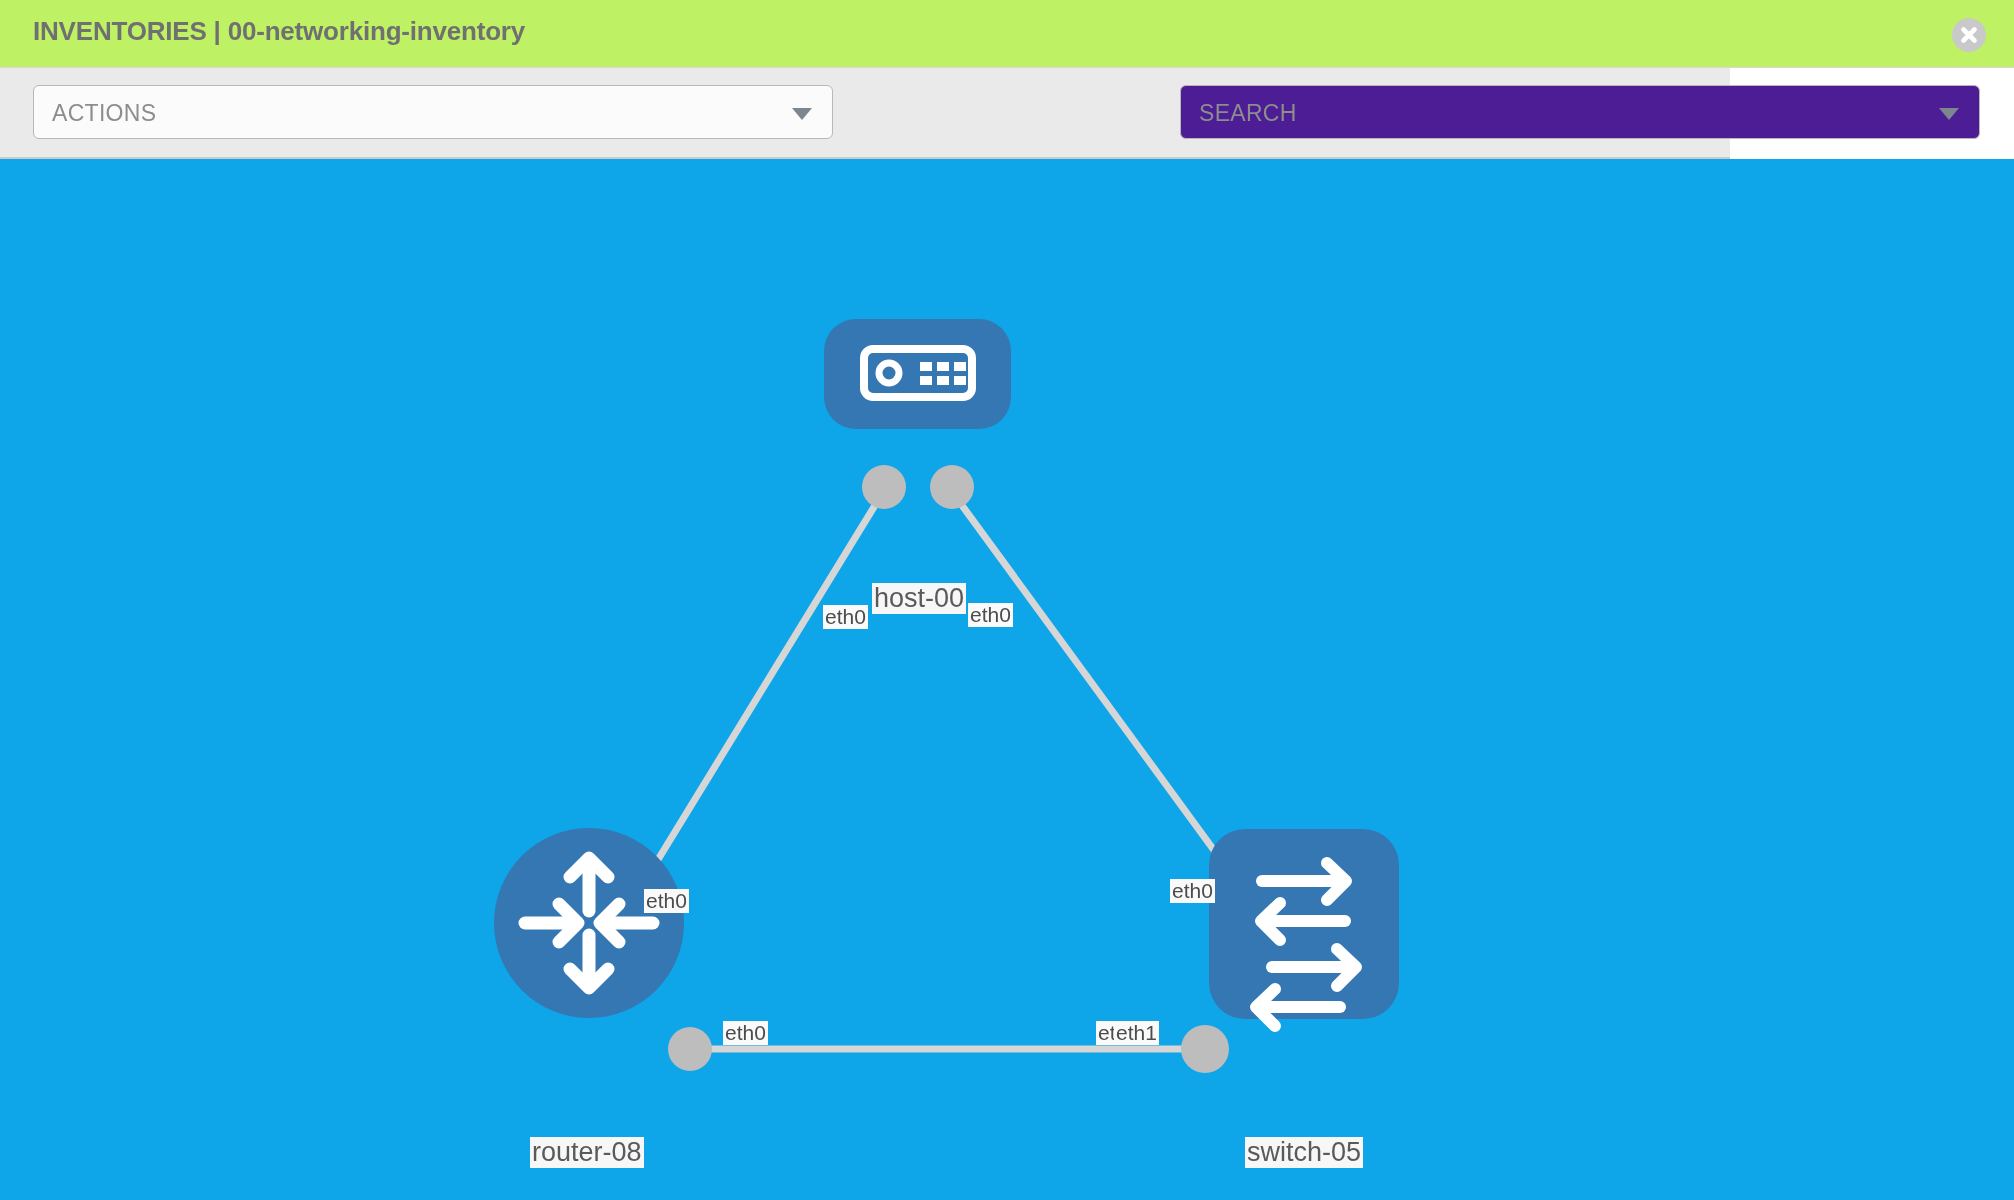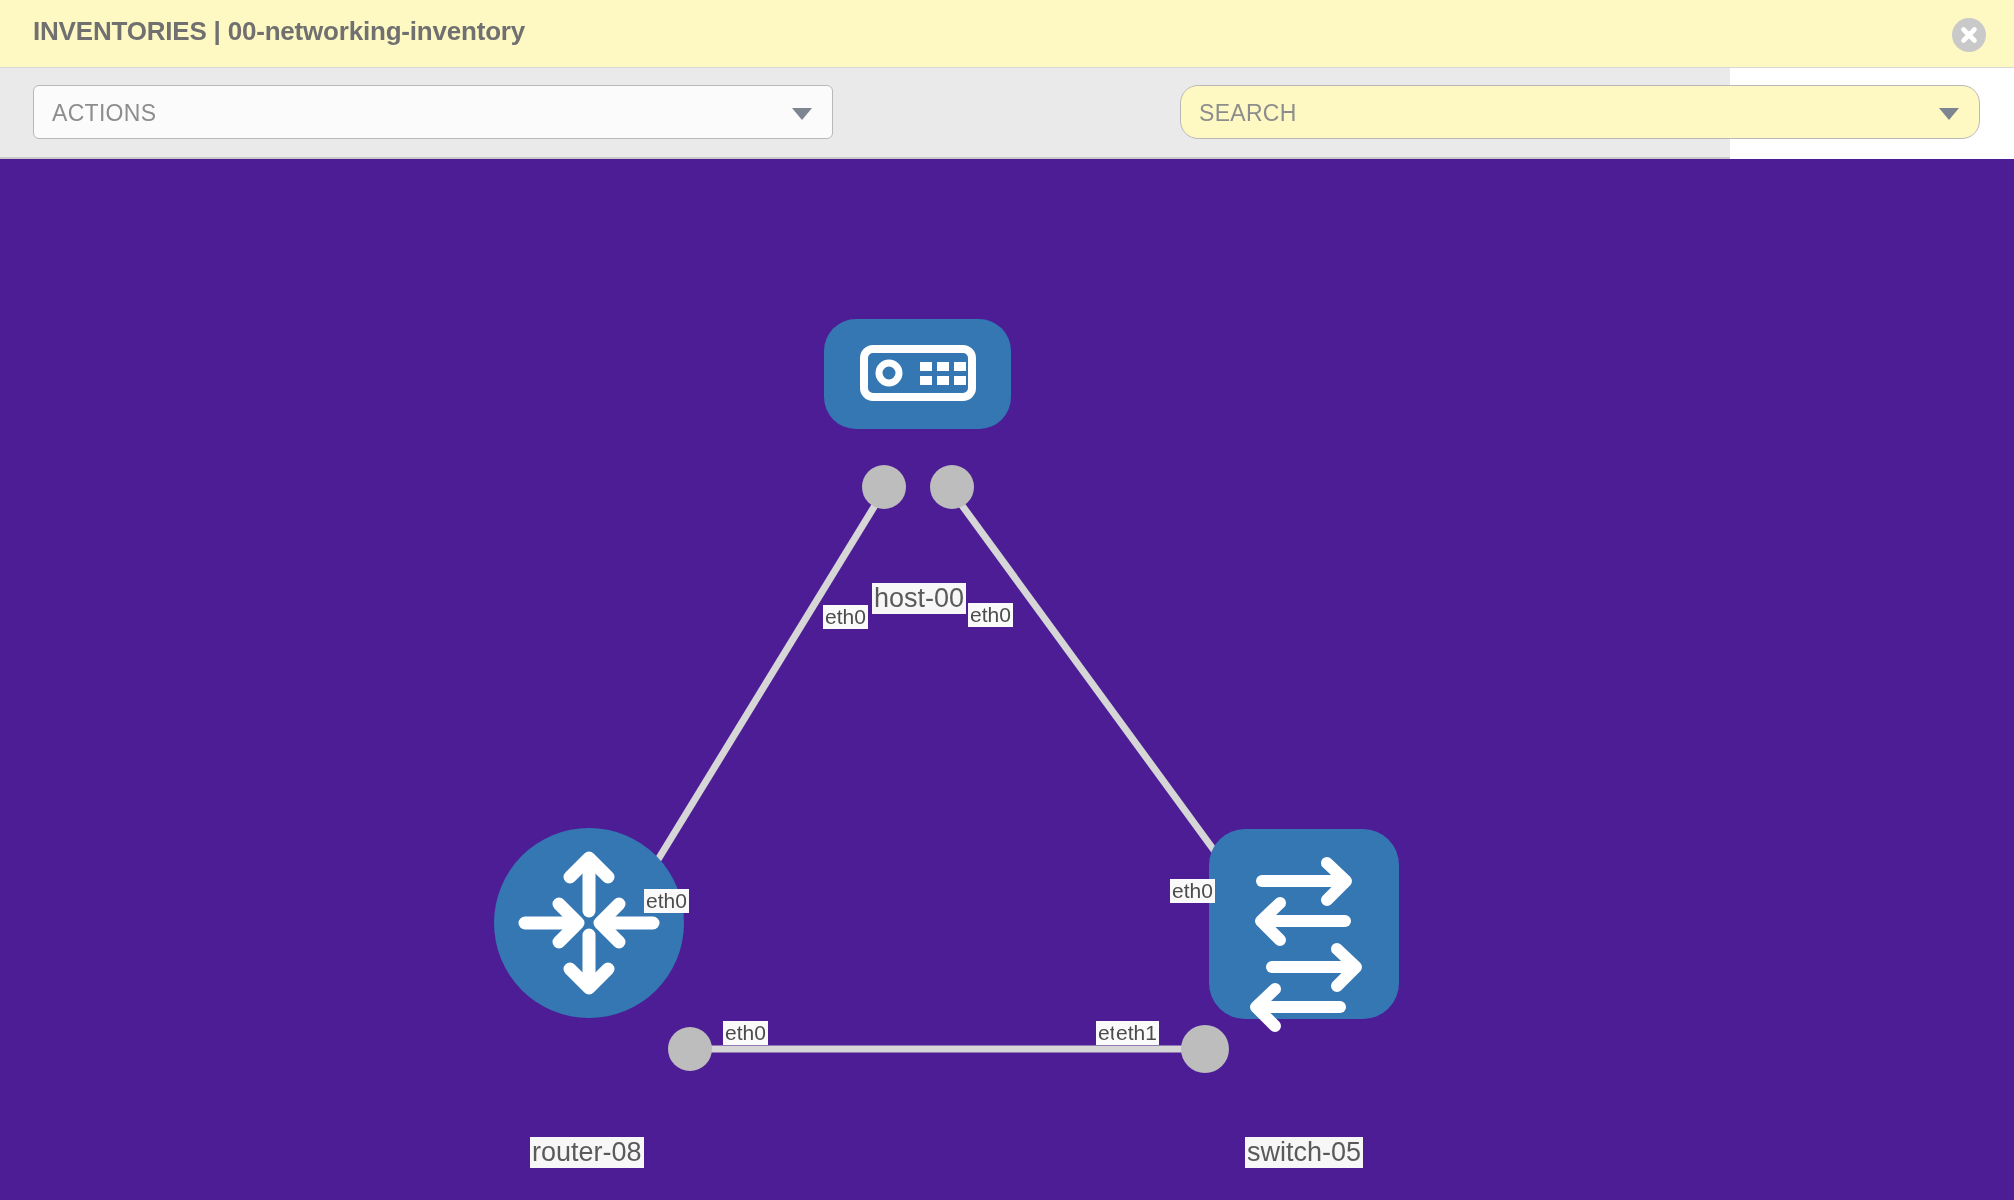--- a/index.html
+++ b/index.html
@@ -12,21 +12,21 @@
   #app {
     position: relative;
     width: 2014px; height: 1200px;
     background: #ffffff;
   }
 
   
   .header {
     position: absolute; left: 0; top: 0;
     width: 2014px; height: 68px;
-    background: #fef9c3;
+    background: #bef264;
     border-bottom: 1px solid #d8d8d8;
     box-sizing: border-box;
   }
   .page-title {
     position: absolute; left: 33px; top: 16px;
     font-size: 26px;
     font-weight: bold;
     color: #707070;
     letter-spacing: -0.2px;
     white-space: nowrap;
@@ -69,36 +69,36 @@
     position: absolute; top: 90px;
     width: 40px; height: 40px;
     cursor: pointer;
   }
   .tool-icon.wrench { left: 1043px; }
   .tool-icon.key    { left: 1110px; }
 
   .search-select {
     position: absolute; left: 1180px; top: 17px;
     width: 800px; height: 54px;
-    background: #fef9c3;
+    background: #4c1d95;
     border: 1px solid #b8b8b8;
-    border-radius: 18px;
+    border-radius: 6px;
     box-sizing: border-box;
   }
   .search-select .sel-label {
     position: absolute; left: 18px; top: 14px;
     font-size: 23px; color: #8d8d8d;
     letter-spacing: 0.3px;
   }
 
   
   .canvas {
     position: absolute; left: 0; top: 159px;
     width: 2014px; height: 1041px;
-    background: #4c1d95;
+    background: #0ea5e9;
     overflow: hidden;
   }
   .topo-svg { position: absolute; left: 0; top: 0; }
 
   .node-label {
     position: absolute;
     font-size: 27px;
     color: #5a5a5a;
     background: #f7f7f7;
     white-space: nowrap;

